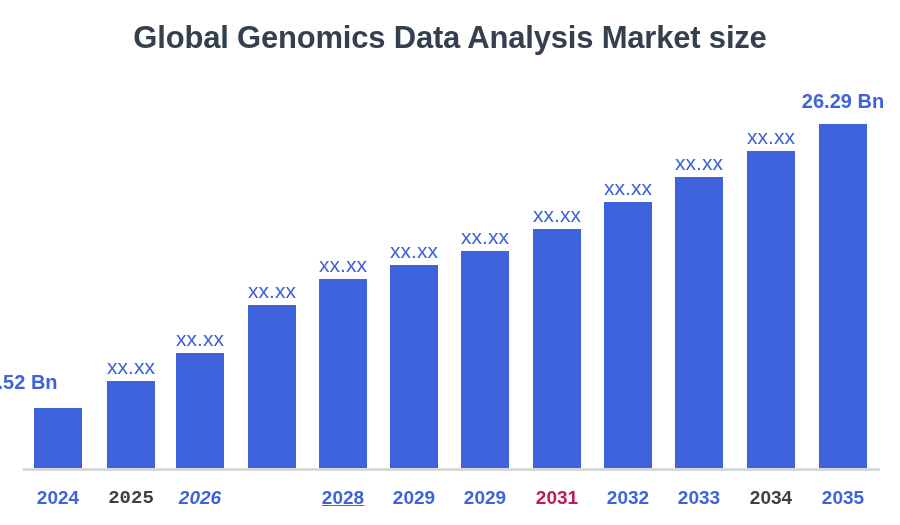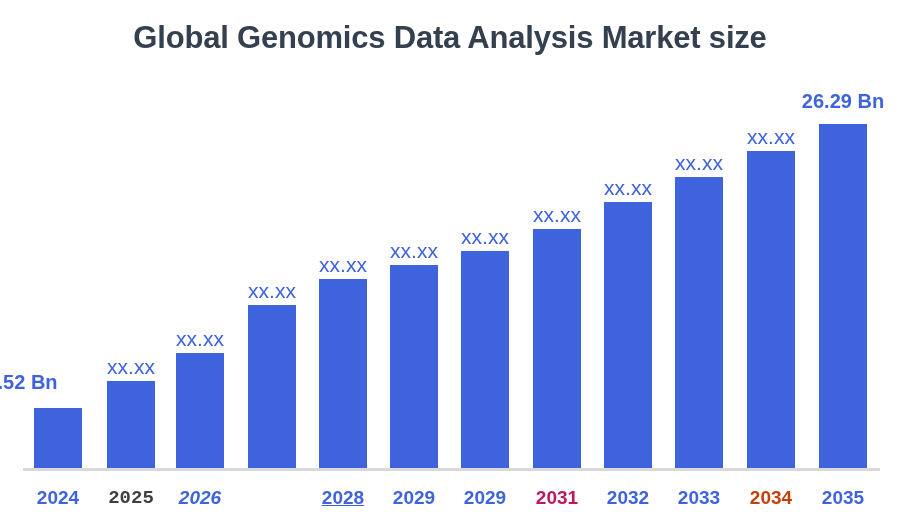--- a/index.html
+++ b/index.html
@@ -166,21 +166,21 @@
           <div class="x-tick-label" style="color: rgb(62, 99, 220);">2032</div>
         </div>
         <div class="bar-group" style="left: 675px; height: 525px;">
           <div class="bar" title="2033: 22.68" style="top: 177px; height: 291px; background: rgb(62, 99, 220);"></div>
           <div class="bar-value-label" style="top: 151px; color: rgb(62, 99, 220);">xx.xx</div>
           <div class="x-tick-label" style="color: rgb(62, 99, 220);">2033</div>
         </div>
         <div class="bar-group" style="left: 747px; height: 525px;">
           <div class="bar" title="2034: 24.7" style="top: 151px; height: 317px; background: rgb(62, 99, 220);"></div>
           <div class="bar-value-label" style="top: 125px; color: rgb(62, 99, 220);">xx.xx</div>
-          <div class="x-tick-label" style="color: #c2410c;">2034</div>
+          <div class="x-tick-label" style="color: #404040;">2034</div>
         </div>
         <div class="bar-group" style="left: 819px; height: 525px;">
           <div class="bar" title="2035: 26.29" style="top: 124px; height: 344px; background: rgb(62, 99, 220);"></div>
           <div class="bar-value-label emphasized" style="top: 90px; color: rgb(62, 99, 220);">26.29 Bn</div>
           <div class="x-tick-label" style="color: rgb(62, 99, 220);">2035</div>
         </div>
       </div>
 
   </div>
 

